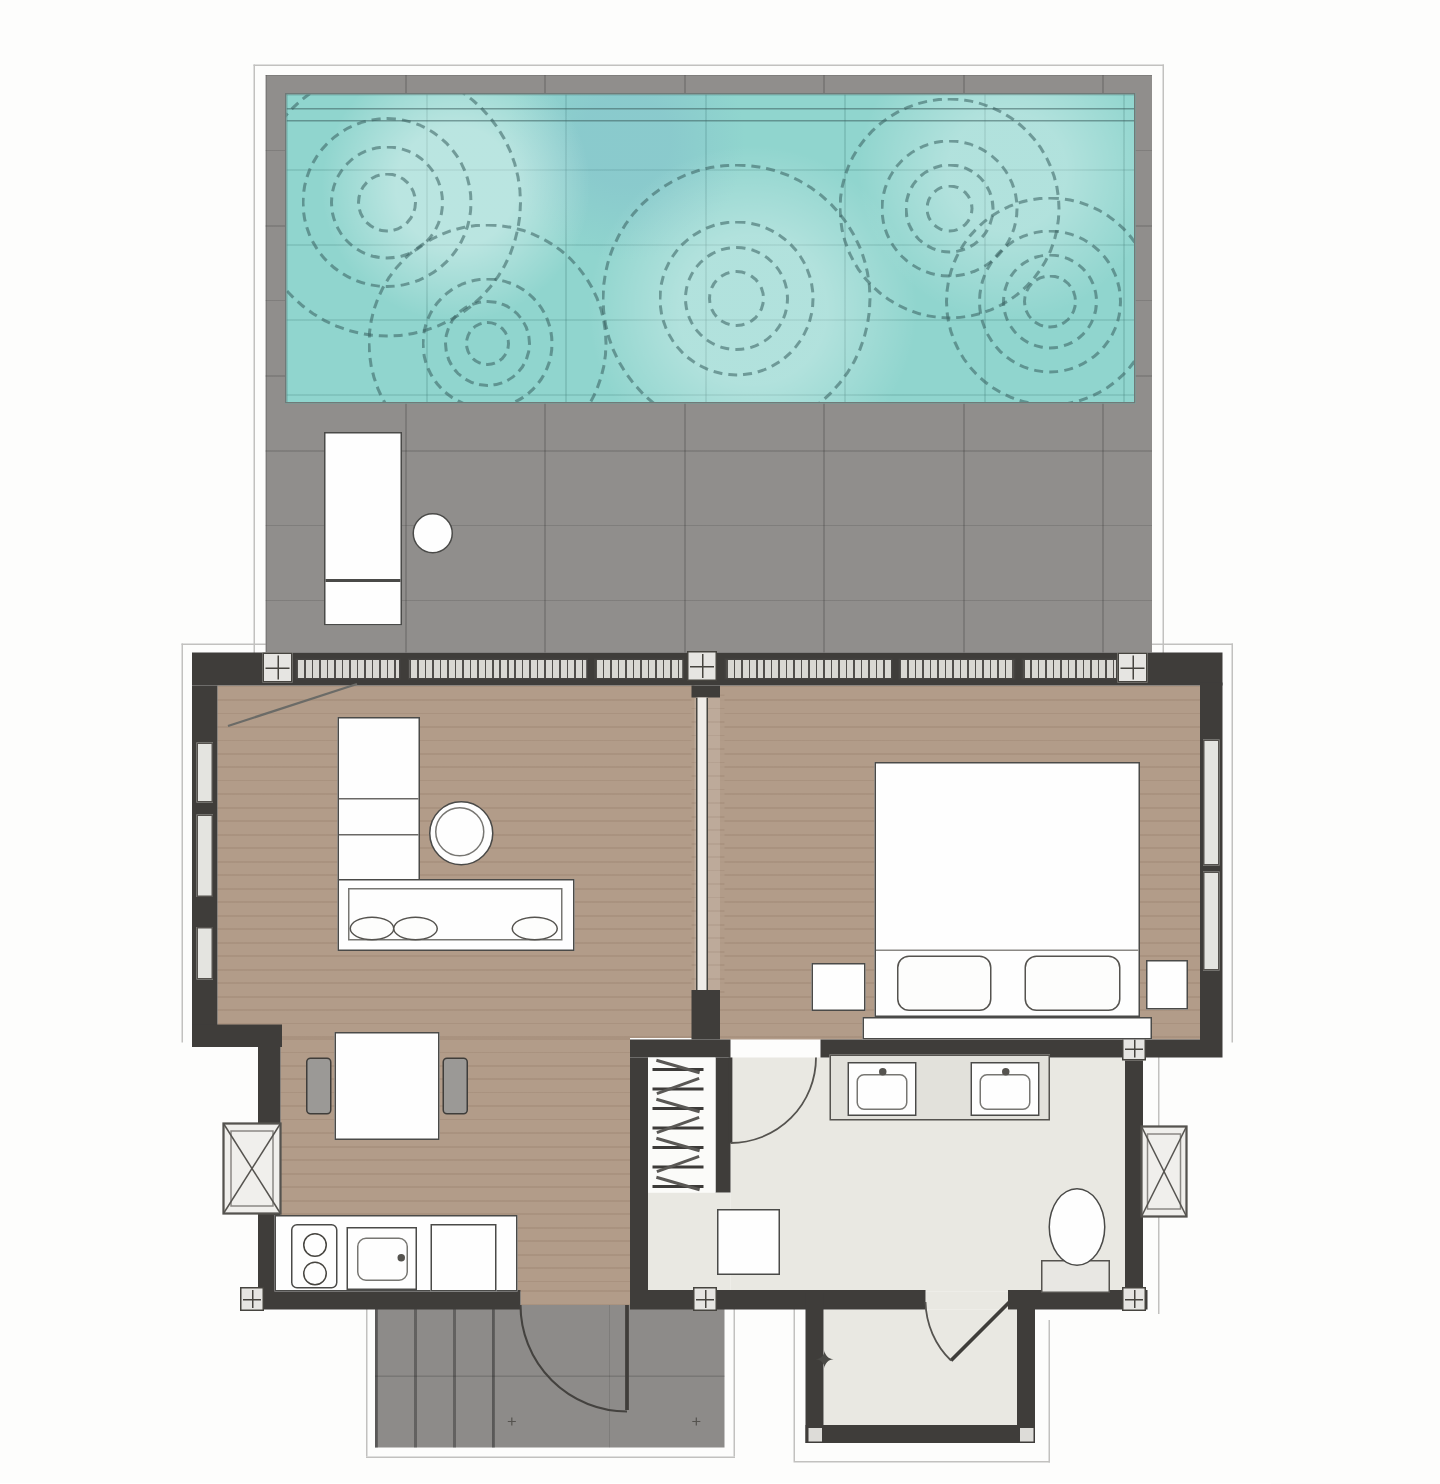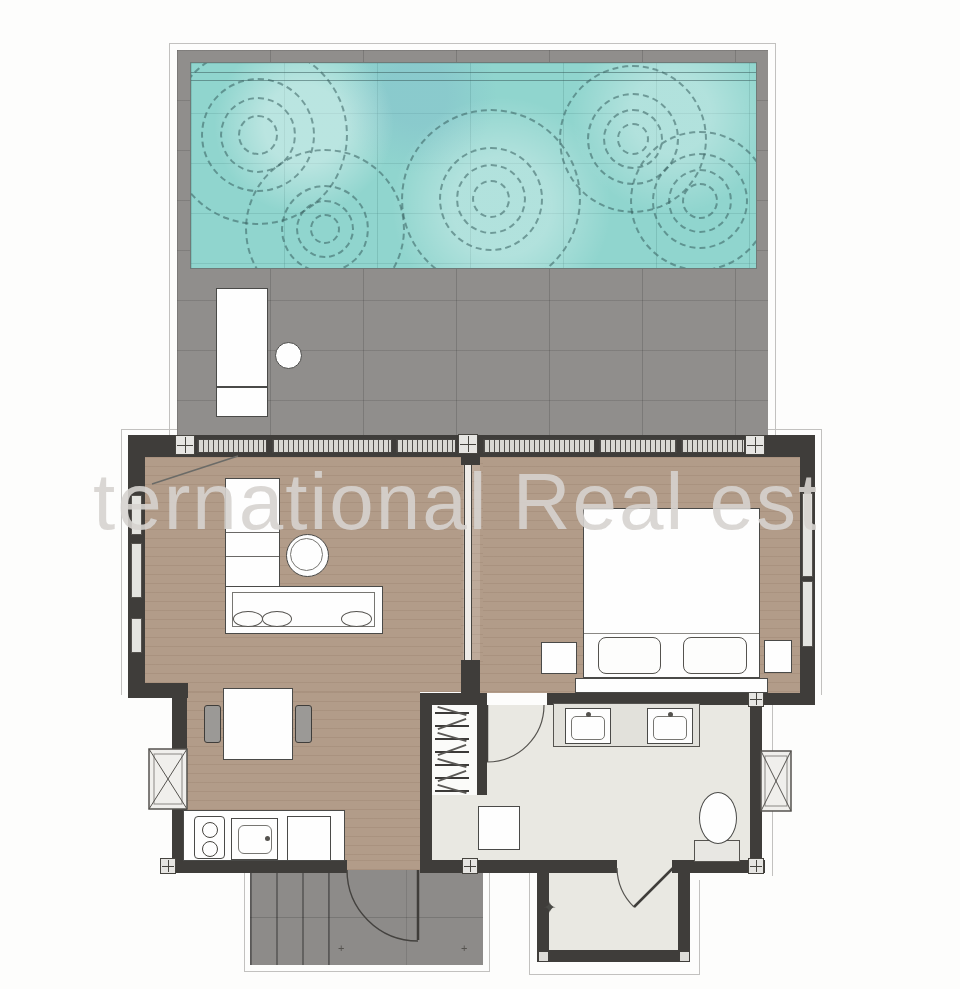--- a/index.html
+++ b/index.html
@@ -293,17 +293,14 @@
   <svg class="ovl" width="960" height="989" viewBox="0 0 960 989">
     <line x1="152" y1="484" x2="238" y2="456" stroke="#6b6b67" stroke-width="1.5"></line>
     <line x1="487" y1="705" x2="487" y2="762" stroke="#3f3d3a" stroke-width="2.5"></line>
     <path d="M487,762 A57,57 0 0 0 544,705" fill="none" stroke="#55534f" stroke-width="1.2"></path>
     <line x1="418" y1="870" x2="418" y2="940" stroke="#3f3d3a" stroke-width="2.5"></line>
     <path d="M347,870 A71,71 0 0 0 418,941" fill="none" stroke="#44423f" stroke-width="1.4"></path>
     <line x1="673" y1="868" x2="634" y2="907" stroke="#3f3d3a" stroke-width="2.5"></line>
     <path d="M617,868 A56,56 0 0 0 634,907" fill="none" stroke="#55534f" stroke-width="1.2"></path>
   </svg>
 
-  <div class="wm">
-    <span>ternational Real est</span>
-  </div>
 
 </div>
 
 </body></html>

